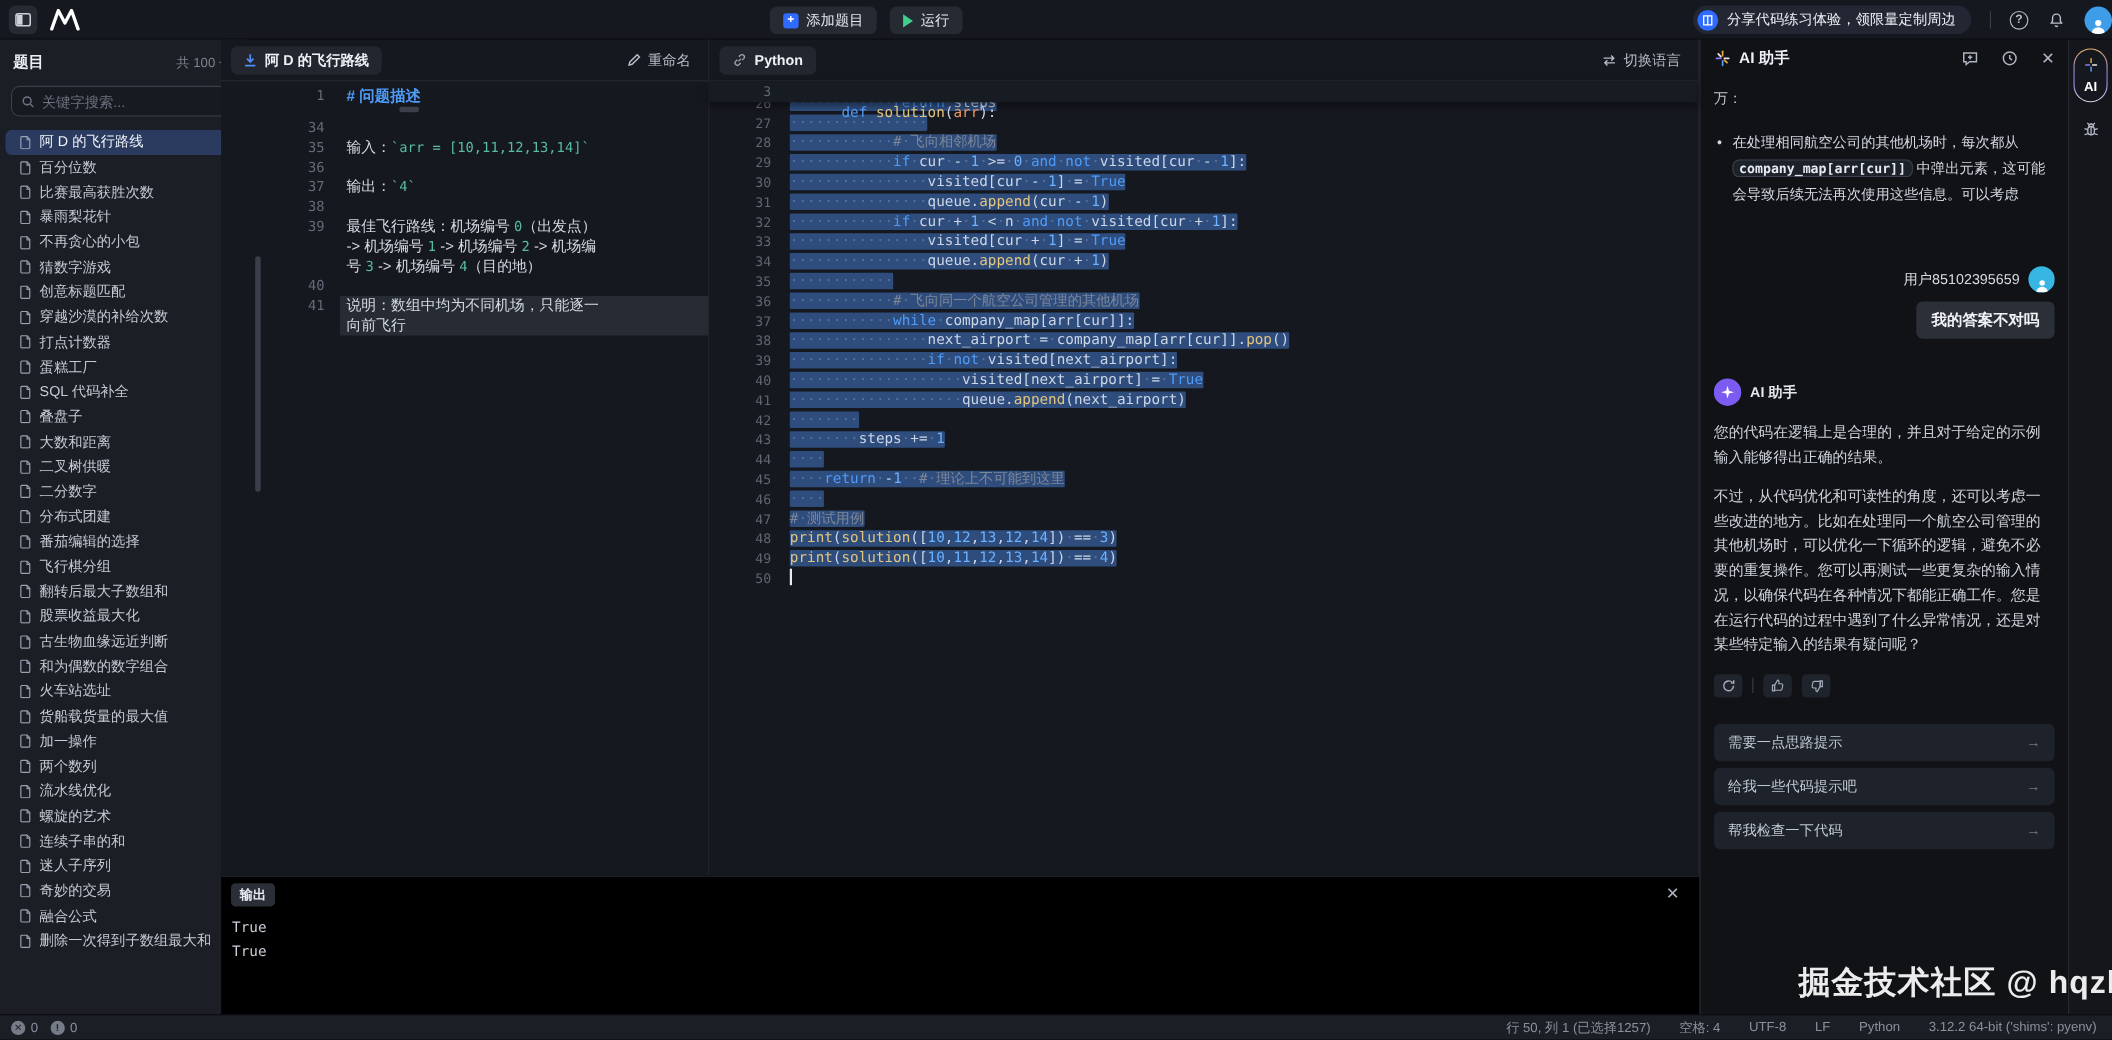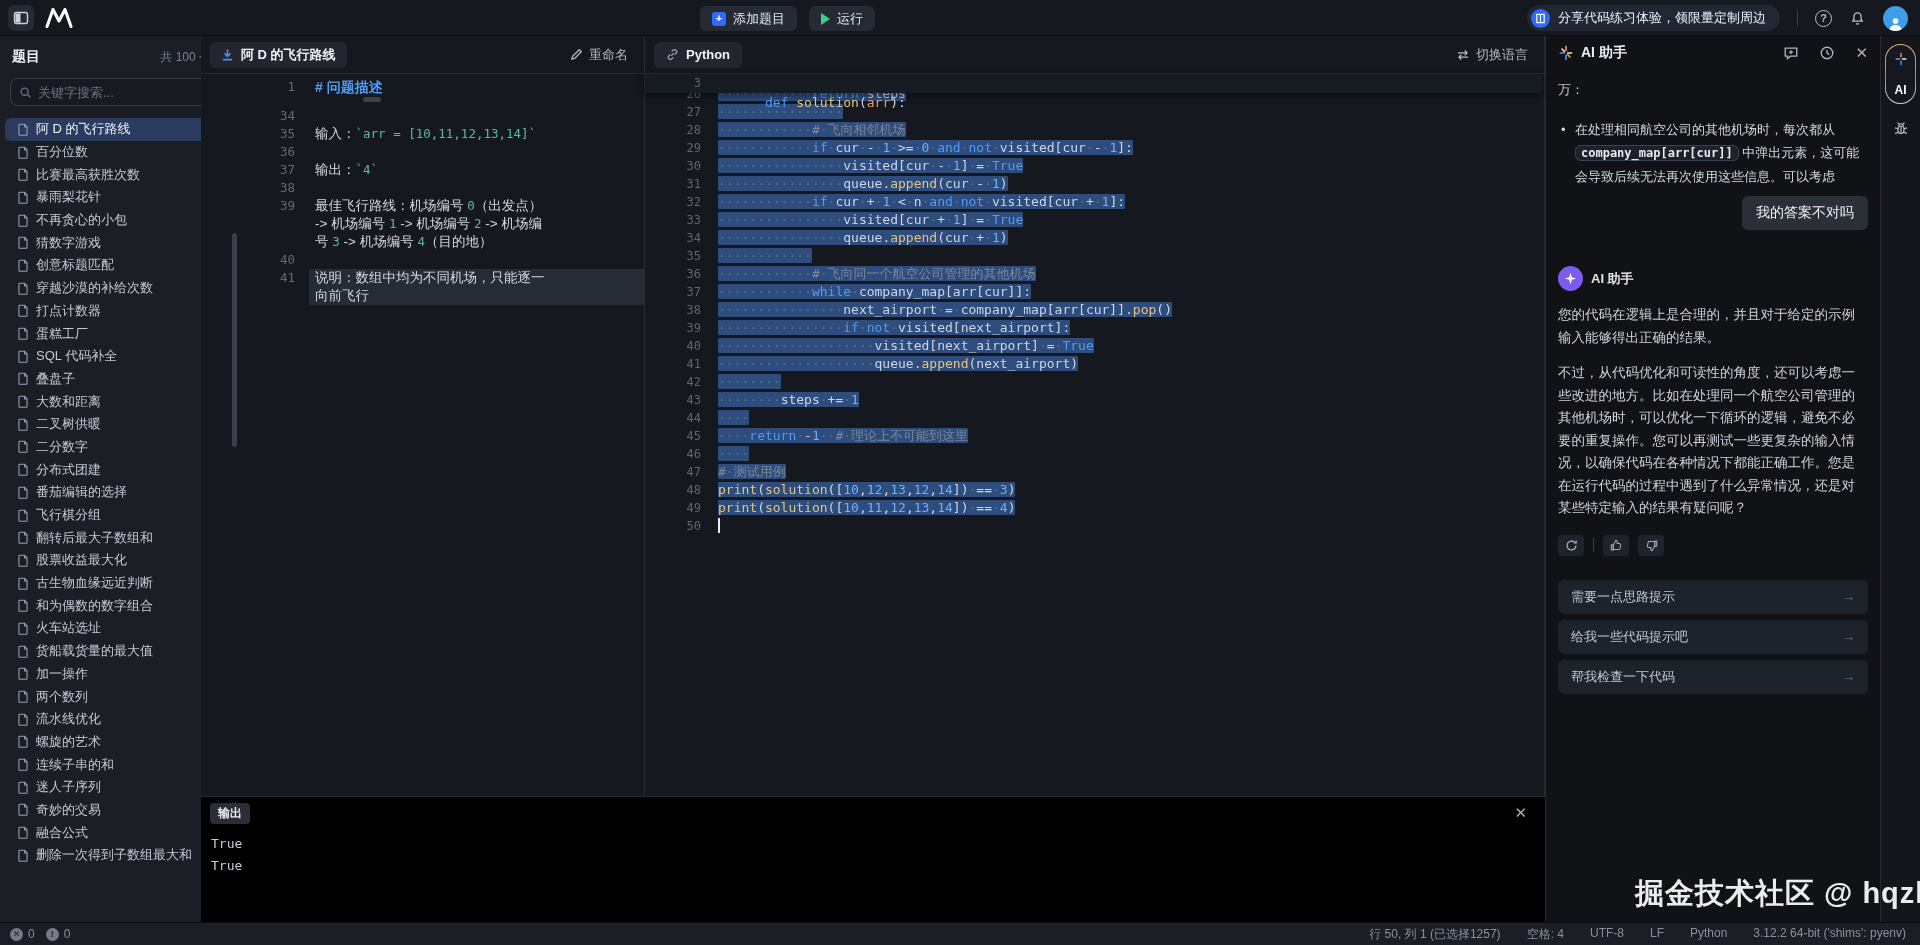--- a/index.html
+++ b/index.html
@@ -13,21 +13,21 @@
   .tb-toggle { position:absolute; left:8px; top:5px; width:26px; height:26px; background:#262a33;
     border-radius:6px; display:flex; align-items:center; justify-content:center; }
   .tb-logo { position:absolute; left:44px; top:8px; }
   .tb-center { position:absolute; left:700px; top:6px; display:flex; gap:12px; }
   .tb-btn { height:25px; padding:0 12px; background:#262a33; border-radius:6px; display:flex;
     align-items:center; gap:7px; font-size:13px; color:#e3e7ee; cursor:default; }
   .add-ic { width:14px; height:14px; background:#2f6bff; border-radius:3px; color:#fff;
     font-size:11px; font-weight:bold; display:flex; align-items:center; justify-content:center; line-height:1; }
   .play-ic { width:0; height:0; border-left:9px solid #3ecf8e; border-top:6px solid transparent;
     border-bottom:6px solid transparent; }
-  .tb-right { position:absolute; right:12px; top:0; height:36px; display:flex; align-items:center; gap:17px; }
+  .tb-right { position:absolute; right:0; top:0; height:36px; display:flex; align-items:center; gap:17px; }
   .banner { height:26px; border-radius:13px; background:#222733; display:flex; align-items:center;
     gap:8px; padding:0 14px 0 4px; font-size:13px; color:#eef1f6; }
   .banner-ic { width:19px; height:19px; border-radius:50%; background:#2f6bff; display:flex;
     align-items:center; justify-content:center; }
   .tb-div { width:1px; height:16px; background:#3a3e48; }
   .help-ic { width:17px; height:17px; border:1.4px solid #b9bfc9; border-radius:50%; color:#b9bfc9;
     font-size:11px; font-weight:bold; display:flex; align-items:center; justify-content:center; }
   .avatar { width:25px; height:25px; border-radius:50%; background:#3d9de8; display:flex;
     align-items:flex-end; justify-content:center; overflow:hidden; }
 
@@ -111,21 +111,21 @@
   .ai-bullet { margin-top:19px; padding-left:17px; position:relative; line-height:23px; color:#d2d7e0; }
   .ai-bullet::before { content:"•"; position:absolute; left:3px; top:0; color:#d2d7e0; }
   .code-chip { font-family:"DejaVu Sans Mono",monospace; font-weight:bold; font-size:12px;
     background:#1d212a; border:1px solid #3b4150; border-radius:6px; padding:0 5px; color:#e6eaf2; }
   .u-name-row { margin-top:54px; display:flex; justify-content:flex-end; align-items:center; gap:8px;
     color:#d6dae2; font-size:13px; }
   .u-avatar { width:24px; height:24px; border-radius:50%; background:#38b6e3; display:flex;
     align-items:flex-end; justify-content:center; overflow:hidden; }
   .u-bubble-row { margin-top:8px; display:flex; justify-content:flex-end; }
   .u-bubble { background:#2b2f37; border-radius:6px; padding:8px 14px; font-size:14px;
-    font-weight:normal; color:#f0f2f6; }
+    font-weight:bold; color:#f0f2f6; }
   .ai-name-row { margin-top:36px; display:flex; align-items:center; gap:8px; font-weight:bold;
     color:#e2e5ea; font-size:13px; }
   .ai-avatar { width:25px; height:25px; border-radius:50%; background:#7c5cf0; display:flex;
     align-items:center; justify-content:center; }
   .ai-para { margin-top:13px; line-height:22.5px; font-size:13.5px; color:#ced3dc; }
   .ai-actions { margin-top:15px; display:flex; align-items:center; gap:9px; }
   .act-chip { width:26px; height:21px; background:#1f232b; border-radius:4px; display:flex;
     align-items:center; justify-content:center; color:#a6adbb; }
   .act-div { width:1px; height:14px; background:#3a3e48; }
   .ai-suggs { margin-top:24px; }
@@ -139,21 +139,21 @@
   .ai-input textarea { width:100%; height:100%; background:transparent; border:none; outline:none;
     resize:none; padding:10px 12px; font-size:13px; color:#cfd4dc; font-family:inherit; }
   .ai-input textarea::placeholder { color:#707889; }
 
   
   .rtools { position:absolute; right:0; top:36px; width:40px; bottom:23px; background:#14161c;
     border-left:1px solid #262a32; display:flex; flex-direction:column; align-items:center; }
   .ai-pill { margin-top:8px; border-radius:16px; padding:1.2px;
     background:linear-gradient(180deg,#e8b36a,#8a7cf0 55%,#cfd4dc); }
   .ai-pill .in { width:29px; border-radius:15px; background:#15181e; display:flex; flex-direction:column;
-    align-items:center; padding:7px 0 6px; gap:17px; }
+    align-items:center; padding:7px 0 6px; gap:6px; }
   .ai-pill .lab { font-size:12px; font-weight:bold; color:#fff; }
   .bug { margin-top:16px; color:#b6bcc8; }
 
   
   .statusbar { position:absolute; left:0; right:0; bottom:0; height:23px; background:#1b1e24;
     border-top:1px solid #0a0b0e; display:flex; align-items:center; font-size:12px; color:#8a919d; }
   .st-left { display:flex; align-items:center; gap:5px; margin-left:10px; }
   .st-ic { width:13px; height:13px; border-radius:50%; background:#757c87; color:#1d2026;
     font-size:9px; font-weight:bold; display:flex; align-items:center; justify-content:center; line-height:1; }
   .st-right { margin-left:auto; margin-right:14px; display:flex; gap:26px; }
@@ -586,20 +586,29 @@
             <path d="M9 5.5V9l2.5 1.8"></path>
           </svg>
       </span>
       <span class="hic" style="font-size:15px;">✕</span>
     </div>
 
     <div class="ai-msgs">
       <div class="ai-tail">万：</div>
       <div class="ai-bullet"><span>在处理相同航空公司的其他机场时，每次都从 </span><span class="code-chip">company_map[arr[cur]]</span><span> 中弹出元素，这可能会导致后续无法再次使用这些信息。可以考虑</span></div>
 
+      <div class="u-name-row">
+        <span>用户85102395659</span>
+        <span class="u-avatar">
+          <svg width="15" height="13" viewBox="0 0 20 18">
+              <circle cx="10" cy="6" r="3.4" fill="#fff"></circle>
+              <path d="M2.5 18a7.5 7.5 0 0 1 15 0z" fill="#fff"></path>
+            </svg>
+        </span>
+      </div>
       <div class="u-bubble-row">
           <div class="u-bubble">我的答案不对吗</div>
         </div>
 
       <div class="ai-name-row">
         <span class="ai-avatar">
           <svg width="13" height="13" viewBox="0 0 20 20">
               <path d="M10 1 12 8 19 10 12 12 10 19 8 12 1 10 8 8z" fill="#fff"></path>
             </svg>
         </span>

